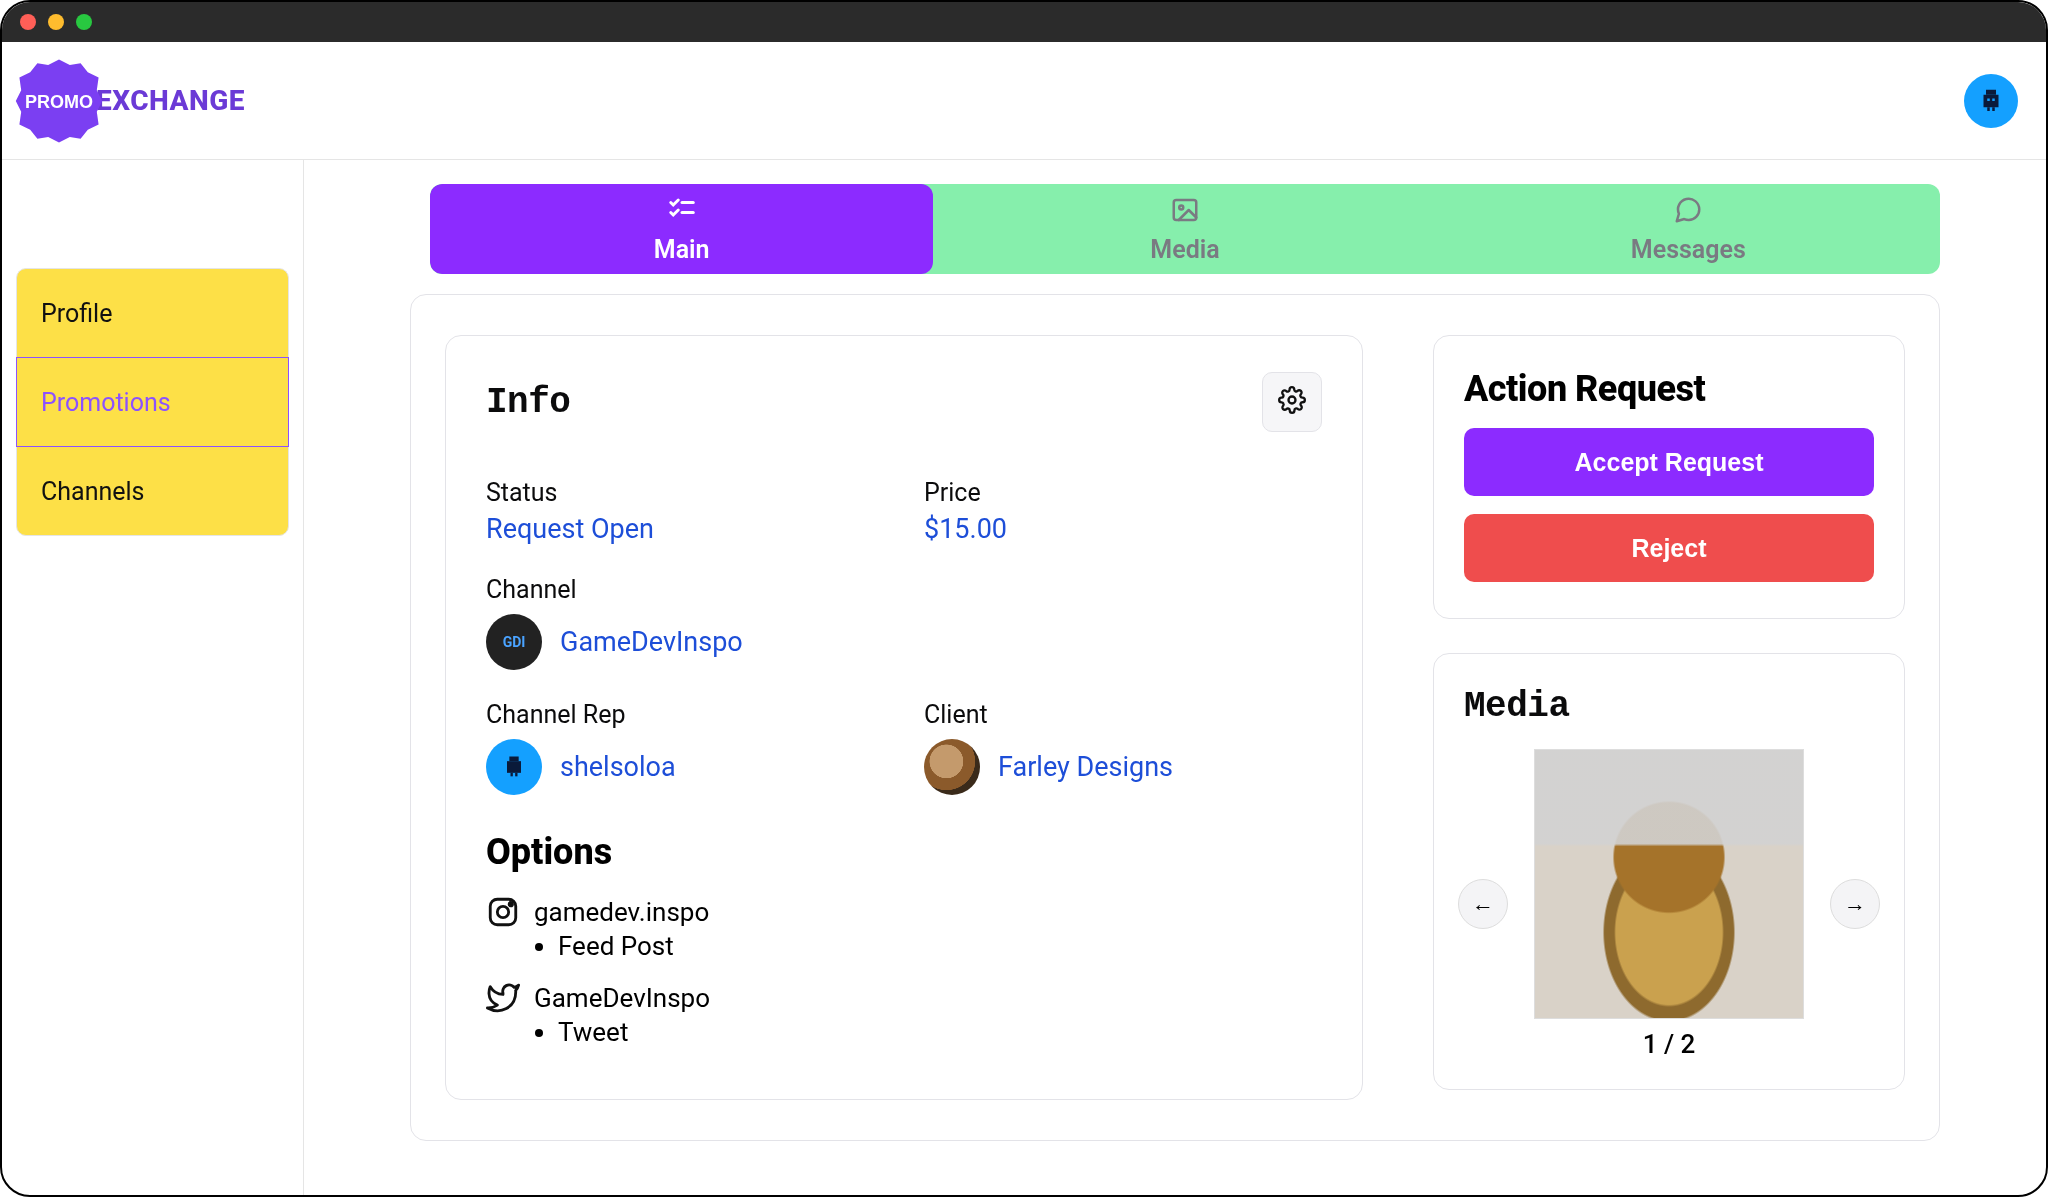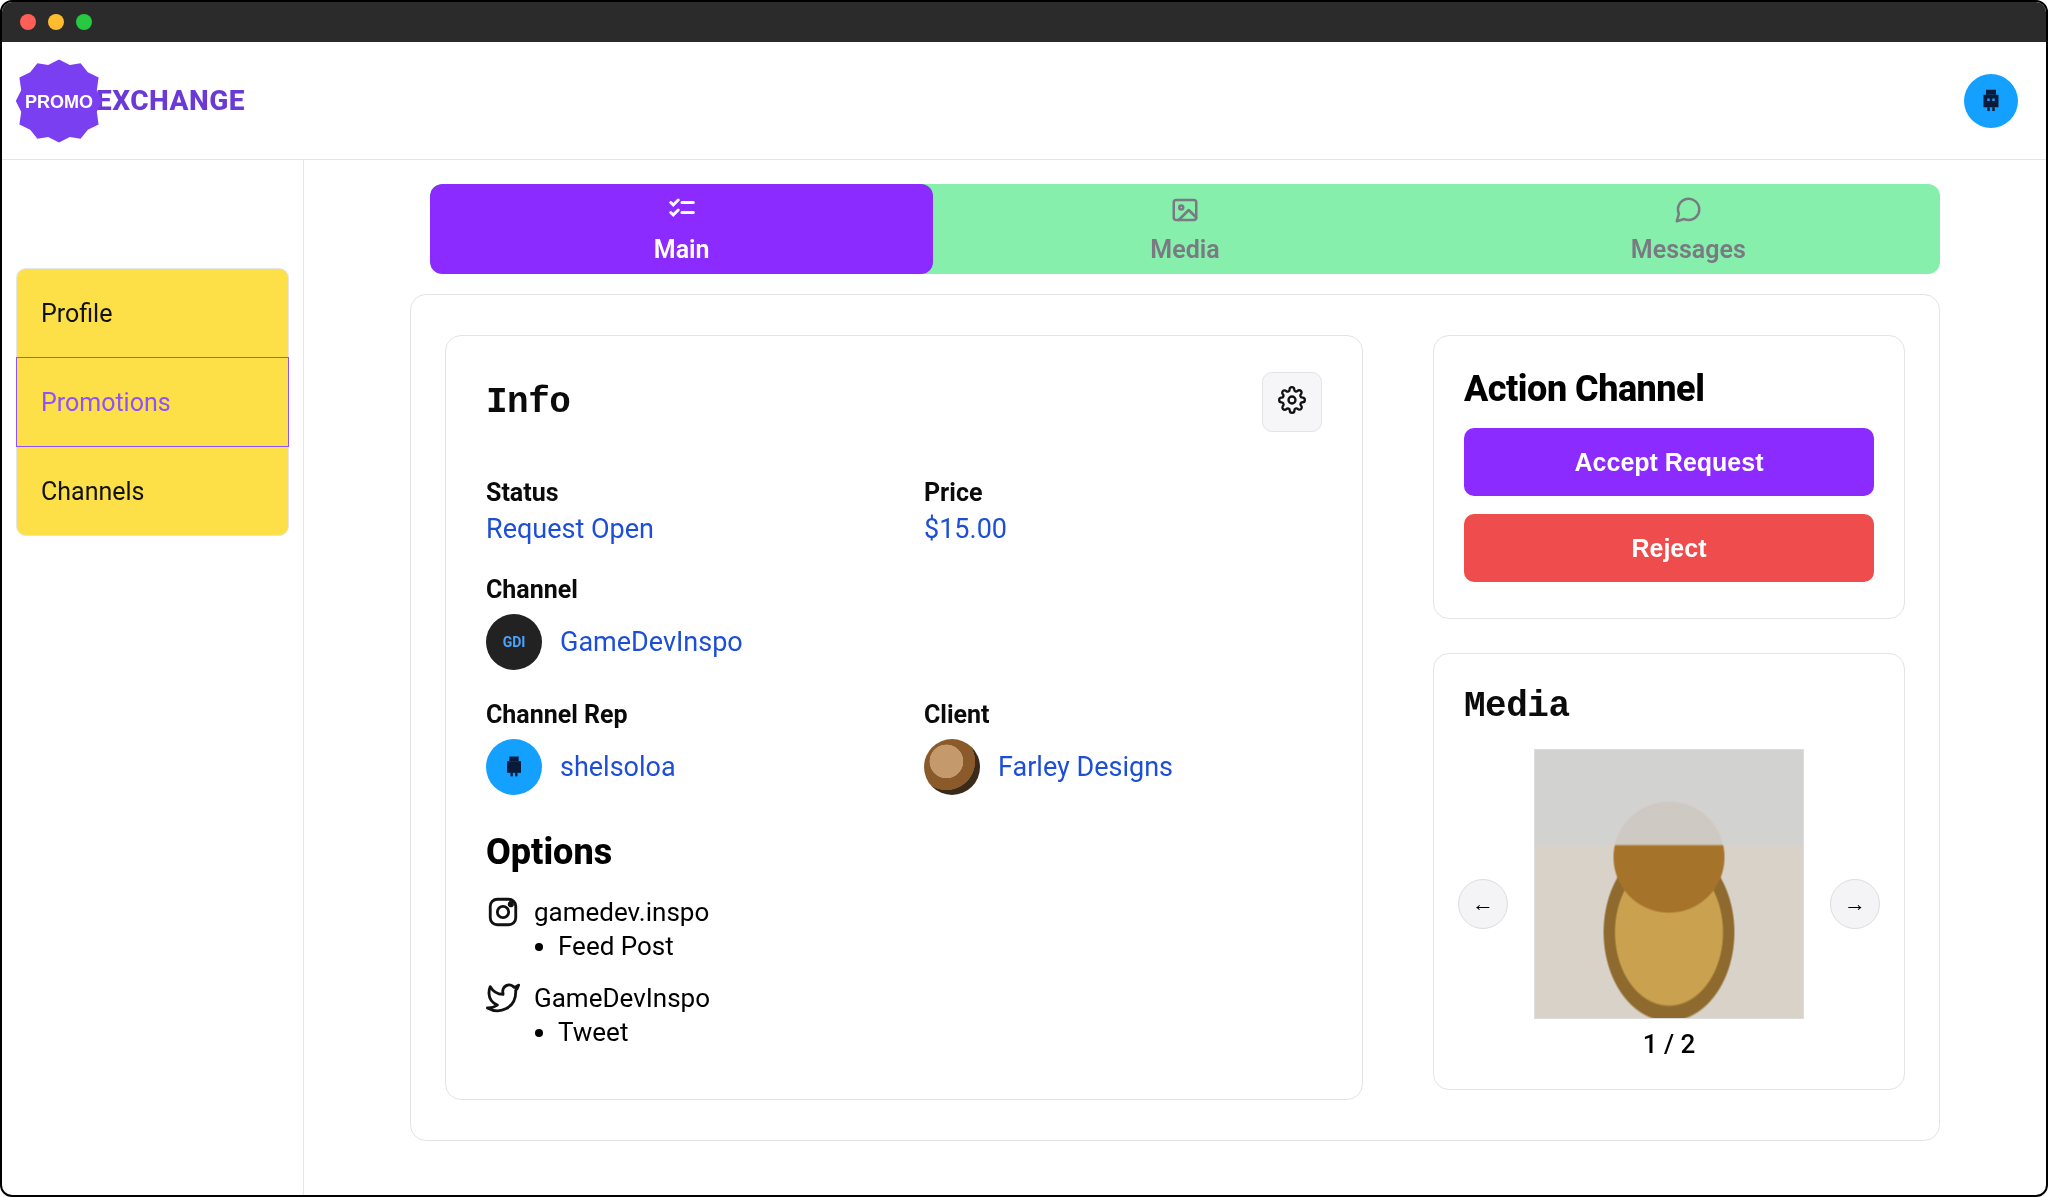--- a/index.html
+++ b/index.html
@@ -7,21 +7,21 @@
     font-family: -apple-system, BlinkMacSystemFont, "Segoe UI", Roboto, Helvetica, Arial, sans-serif;
     background: #fff;
     width: 2048px;
     height: 1197px;
     transform-origin: top left;
   }
   .window {
     width: 2048px;
     height: 1197px;
     border: 2px solid #000;
-    border-radius: 12px;
+    border-radius: 30px;
     overflow: hidden;
     display: flex;
     flex-direction: column;
     background: #fff;
   }
   .titlebar {
     height: 40px;
     background: #2b2b2b;
     display: flex;
     align-items: center;
@@ -155,21 +155,21 @@
     cursor:pointer;
   }
   .info-grid {
     display: grid;
     grid-template-columns: 1fr 1fr;
     column-gap: 40px;
     row-gap: 30px;
     margin-top: 46px;
   }
   .field-label {
-    font-size: 25px; font-weight: 700; color: #0b0b0c;
+    font-size: 25px; font-weight: 400; color: #0b0b0c;
   }
   .field-value {
     font-size: 27px; color: #1d4ed8; margin-top: 6px;
   }
   .channel-row {
     grid-column: 1 / span 2;
   }
   .inline-person {
     display:flex; align-items:center; gap: 18px; margin-top: 10px;
   }
@@ -406,21 +406,21 @@
               </div>
               <ul class="opt-sub">
                   <li>Tweet</li>
                 </ul>
             </div>
           </div>
         </div>
 
         <div class="right-col">
           <div class="card" style="padding:32px 30px 36px 30px;">
-            <div class="action-title">Action Channel</div>
+            <div class="action-title">Action Request</div>
             <button class="btn primary">Accept Request</button>
             <button class="btn danger">Reject</button>
           </div>
 
           <div class="card media-card" style="padding:32px 30px 30px 30px;">
             <div class="section-title">Media</div>
             <div class="carousel">
               <button class="nav-btn nav-prev">
                 <span>←</span>
               </button>

